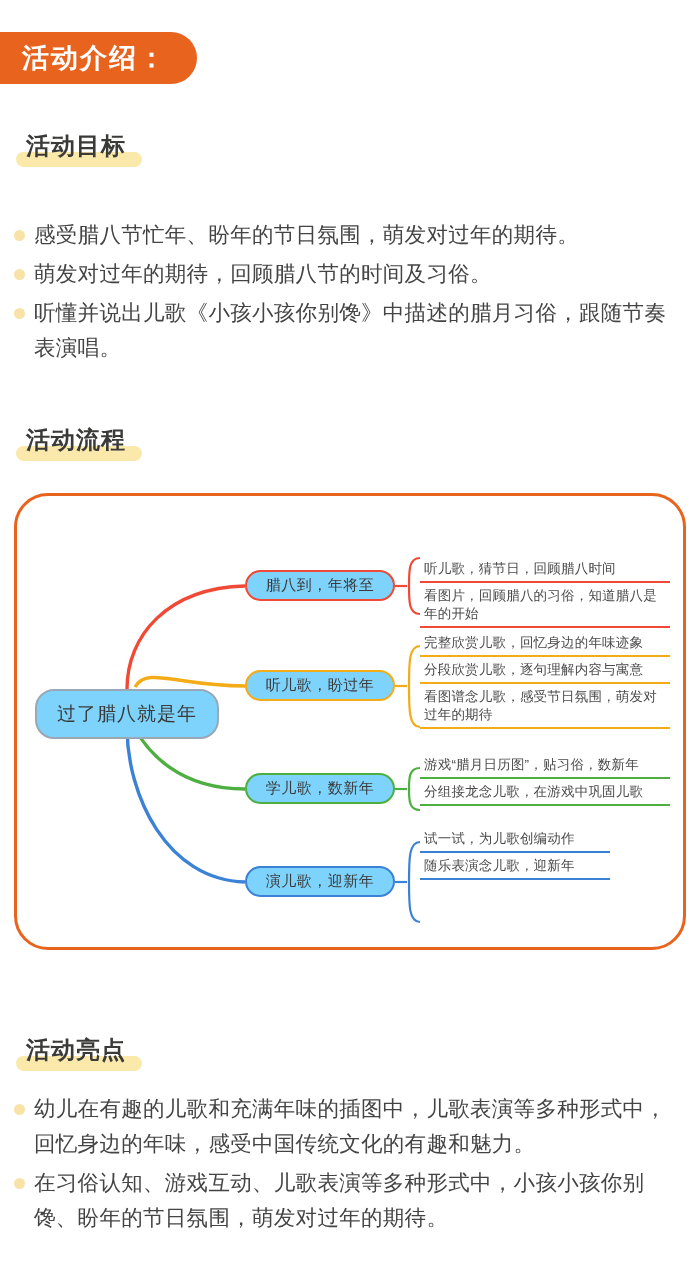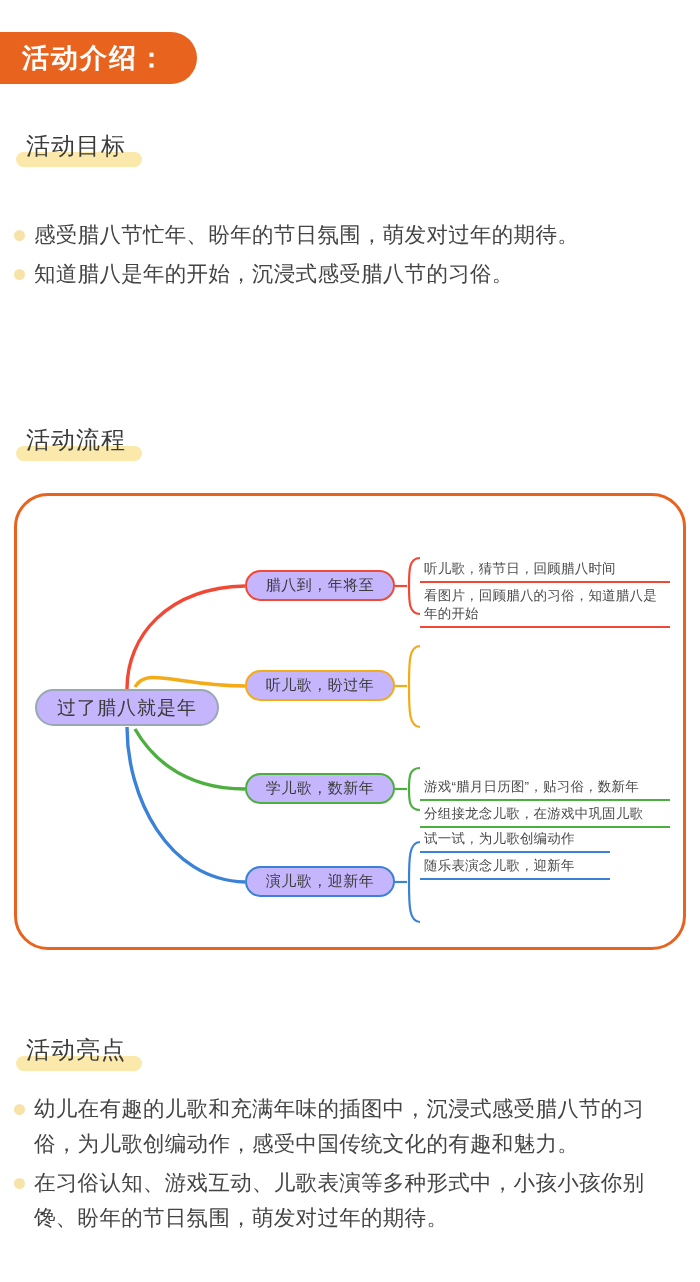--- a/index.html
+++ b/index.html
@@ -35,21 +35,21 @@
     font-weight: bold;
     letter-spacing: 2px;
     line-height: 1;
   }
 
   
   .section-head {
     position: absolute;
     left: 26px;
     font-size: 24px;
-    font-weight: normal;
+    font-weight: bold;
     color: #3a3a38;
     letter-spacing: 1px;
     line-height: 1;
     z-index: 3;
   }
   .section-head .hl {
     position: relative;
     display: inline-block;
     padding: 0 4px 0 0;
     z-index: 2;
@@ -112,28 +112,28 @@
     width: 672px;
     height: 457px;
   }
 
   .node {
     position: absolute;
     box-sizing: border-box;
     display: flex;
     align-items: center;
     justify-content: center;
-    background: #c4b5fd;
+    background: #7dd3fc;
     white-space: nowrap;
   }
   .root-node {
     left: 18px;
     top: 193px;
     width: 184px;
-    height: 37px;
+    height: 50px;
     border: 2px solid #9aa7b5;
     border-radius: 19px;
     font-size: 19px;
     color: #3b3b3b;
     letter-spacing: 1px;
   }
   .branch-node {
     height: 31px;
     border-width: 2px;
     border-style: solid;
@@ -176,21 +176,25 @@
   <span class="hl">活动目标</span>
 </div>
 
 <div class="bullets" style="top:188px;margin-top:30px;">
   <div class="bullet-item">
     <span class="bullet-dot"></span>
     <span class="bullet-text">感受腊八节忙年、盼年的节日氛围，萌发对过年的期待。</span>
   </div>
   <div class="bullet-item">
     <span class="bullet-dot"></span>
-    <span class="bullet-text">知道腊八是年的开始，沉浸式感受腊八节的习俗。</span>
+    <span class="bullet-text">萌发对过年的期待，回顾腊八节的时间及习俗。</span>
+  </div>
+  <div class="bullet-item">
+    <span class="bullet-dot"></span>
+    <span class="bullet-text">听懂并说出儿歌《小孩小孩你别馋》中描述的腊月习俗，跟随节奏表演唱。</span>
   </div>
 </div>
 
 <div class="section-head" style="top:428px;">
   <span class="hl">活动流程</span>
 </div>
 
 <div class="mindmap">
   <svg class="mm-svg" viewBox="0 0 672 457">
 
@@ -214,40 +218,45 @@
 
   <div class="node root-node">过了腊八就是年</div>
 
   <div class="node branch-node" style="left:228px; top:74px; width:150px; border-color:#f04a36;">腊八到，年将至</div>
   <div class="leaf-group" style="left:403px; top:60px; width:255px;">
     <div class="leaf" style="width:250px;">听儿歌，猜节日，回顾腊八时间<span style="position:absolute;left:0;bottom:0;width:100%;height:1.6px;background:#f04a36;"></span></div>
     <div class="leaf" style="width:250px;white-space:normal;">看图片，回顾腊八的习俗，知道腊八是年的开始<span style="position:absolute;left:0;bottom:0;width:100%;height:1.6px;background:#f04a36;"></span></div>
   </div>
 
   <div class="node branch-node" style="left:228px; top:174px; width:150px; border-color:#f3ac18;">听儿歌，盼过年</div>
+  <div class="leaf-group" style="left:403px; top:134px; width:255px;">
+    <div class="leaf" style="width:250px;">完整欣赏儿歌，回忆身边的年味迹象<span style="position:absolute;left:0;bottom:0;width:100%;height:1.6px;background:#f3ac18;"></span></div>
+    <div class="leaf" style="width:250px;">分段欣赏儿歌，逐句理解内容与寓意<span style="position:absolute;left:0;bottom:0;width:100%;height:1.6px;background:#f3ac18;"></span></div>
+    <div class="leaf" style="width:250px;white-space:normal;">看图谱念儿歌，感受节日氛围，萌发对过年的期待<span style="position:absolute;left:0;bottom:0;width:100%;height:1.6px;background:#f3ac18;"></span></div>
+  </div>
 
   <div class="node branch-node" style="left:228px; top:277px; width:150px; border-color:#4caf3f;">学儿歌，数新年</div>
   <div class="leaf-group" style="left:403px; top:256px; width:255px;">
-    <div class="leaf" style="width:250px;margin-top:22px;">游戏“腊月日历图”，贴习俗，数新年<span style="position:absolute;left:0;bottom:0;width:100%;height:1.6px;background:#4caf3f;"></span></div>
+    <div class="leaf" style="width:250px;">游戏“腊月日历图”，贴习俗，数新年<span style="position:absolute;left:0;bottom:0;width:100%;height:1.6px;background:#4caf3f;"></span></div>
     <div class="leaf" style="width:250px;">分组接龙念儿歌，在游戏中巩固儿歌<span style="position:absolute;left:0;bottom:0;width:100%;height:1.6px;background:#4caf3f;"></span></div>
   </div>
 
   <div class="node branch-node" style="left:228px; top:370px; width:150px; border-color:#3b82d6;">演儿歌，迎新年</div>
   <div class="leaf-group" style="left:403px; top:330px; width:255px;">
     <div class="leaf" style="width:190px;">试一试，为儿歌创编动作<span style="position:absolute;left:0;bottom:0;width:100%;height:1.6px;background:#3b82d6;"></span></div>
     <div class="leaf" style="width:190px;">随乐表演念儿歌，迎新年<span style="position:absolute;left:0;bottom:0;width:100%;height:1.6px;background:#3b82d6;"></span></div>
   </div>
 </div>
 
 <div class="section-head" style="top:1038px;">
   <span class="hl">活动亮点</span>
 </div>
 
 <div class="bullets" style="top:1092px;">
   <div class="bullet-item">
     <span class="bullet-dot"></span>
-    <span class="bullet-text">幼儿在有趣的儿歌和充满年味的插图中，沉浸式感受腊八节的习俗，为儿歌创编动作，感受中国传统文化的有趣和魅力。</span>
+    <span class="bullet-text">幼儿在有趣的儿歌和充满年味的插图中，儿歌表演等多种形式中，回忆身边的年味，感受中国传统文化的有趣和魅力。</span>
   </div>
   <div class="bullet-item">
     <span class="bullet-dot"></span>
     <span class="bullet-text">在习俗认知、游戏互动、儿歌表演等多种形式中，小孩小孩你别馋、盼年的节日氛围，萌发对过年的期待。</span>
   </div>
 </div>
 
 </body></html>

